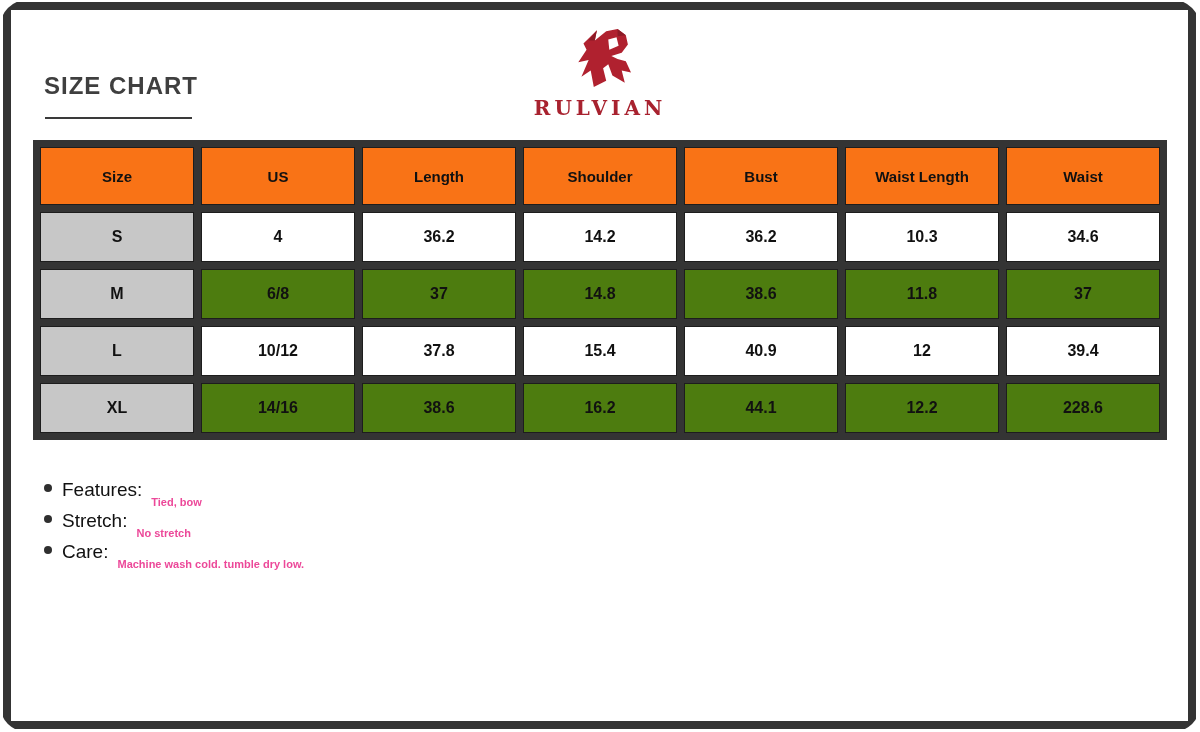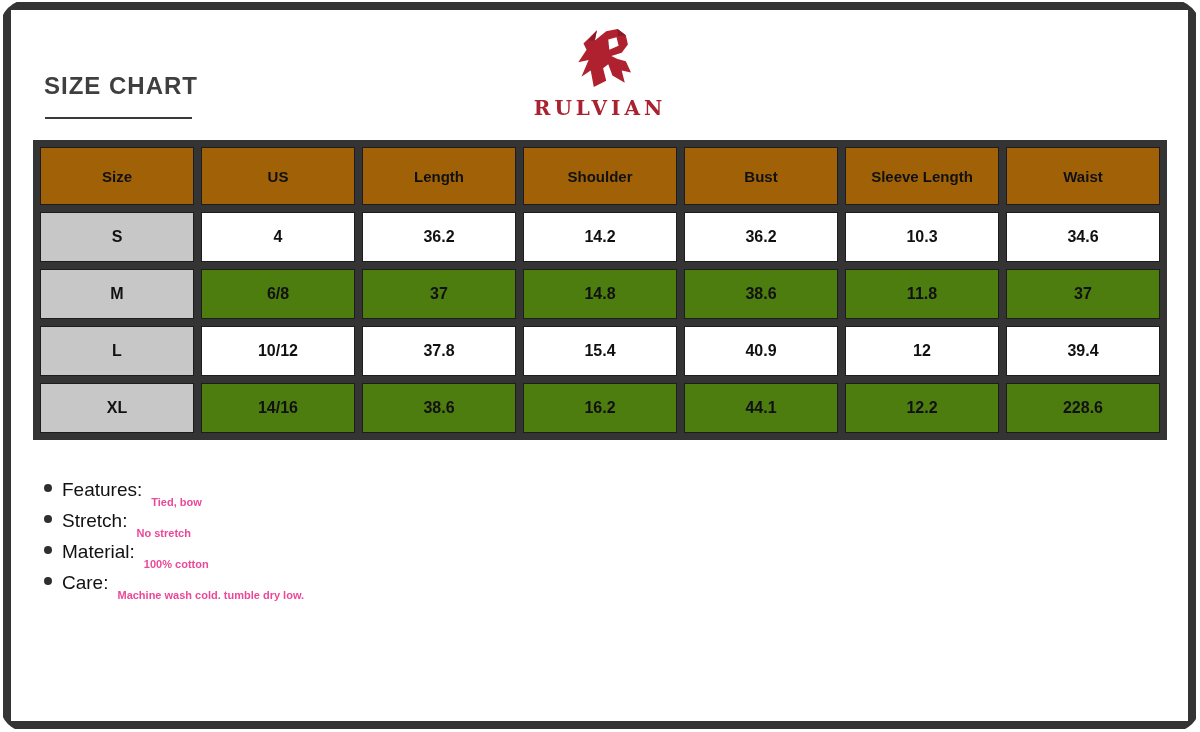--- a/index.html
+++ b/index.html
@@ -62,21 +62,21 @@
     position: absolute;
     left: 33px; top: 140px;
     width: 1134px;
     border-collapse: separate;
     border-spacing: 7px;
     background: #343434;
     table-layout: fixed;
   }
   .size-table th {
     height: 58px;
-    background: #a16207;
+    background: #f97316;
     border: 1px solid #1d1d1d;
     font-size: 15px;
     font-weight: bold;
     color: #111111;
     text-align: center;
     vertical-align: middle;
   }
   .size-table td {
     height: 50px;
     background: #ffffff;
@@ -147,21 +147,21 @@
   </div>
 
   <table class="size-table">
     <thead>
       <tr>
         <th>Size</th>
         <th>US</th>
         <th>Length</th>
         <th>Shoulder</th>
         <th>Bust</th>
-        <th>Sleeve Length</th>
+        <th>Waist Length</th>
         <th>Waist</th>
       </tr>
     </thead>
     <tbody>
       <tr>
         <td class="size-cell">S</td>
         <td>4</td>
         <td>36.2</td>
         <td>14.2</td>
         <td>36.2</td>
@@ -204,23 +204,18 @@
       <span class="detail-label">Features:</span>
       <span class="detail-value">Tied, bow</span>
     </div>
     <div class="detail-item">
       <span class="bullet-dot"></span>
       <span class="detail-label">Stretch:</span>
       <span class="detail-value">No stretch</span>
     </div>
     <div class="detail-item">
       <span class="bullet-dot"></span>
-      <span class="detail-label">Material:</span>
-      <span class="detail-value">100% cotton</span>
-    </div>
-    <div class="detail-item">
-      <span class="bullet-dot"></span>
       <span class="detail-label">Care:</span>
       <span class="detail-value">Machine wash cold. tumble dry low.</span>
     </div>
   </div>
 
 </div>
 
 </body></html>

